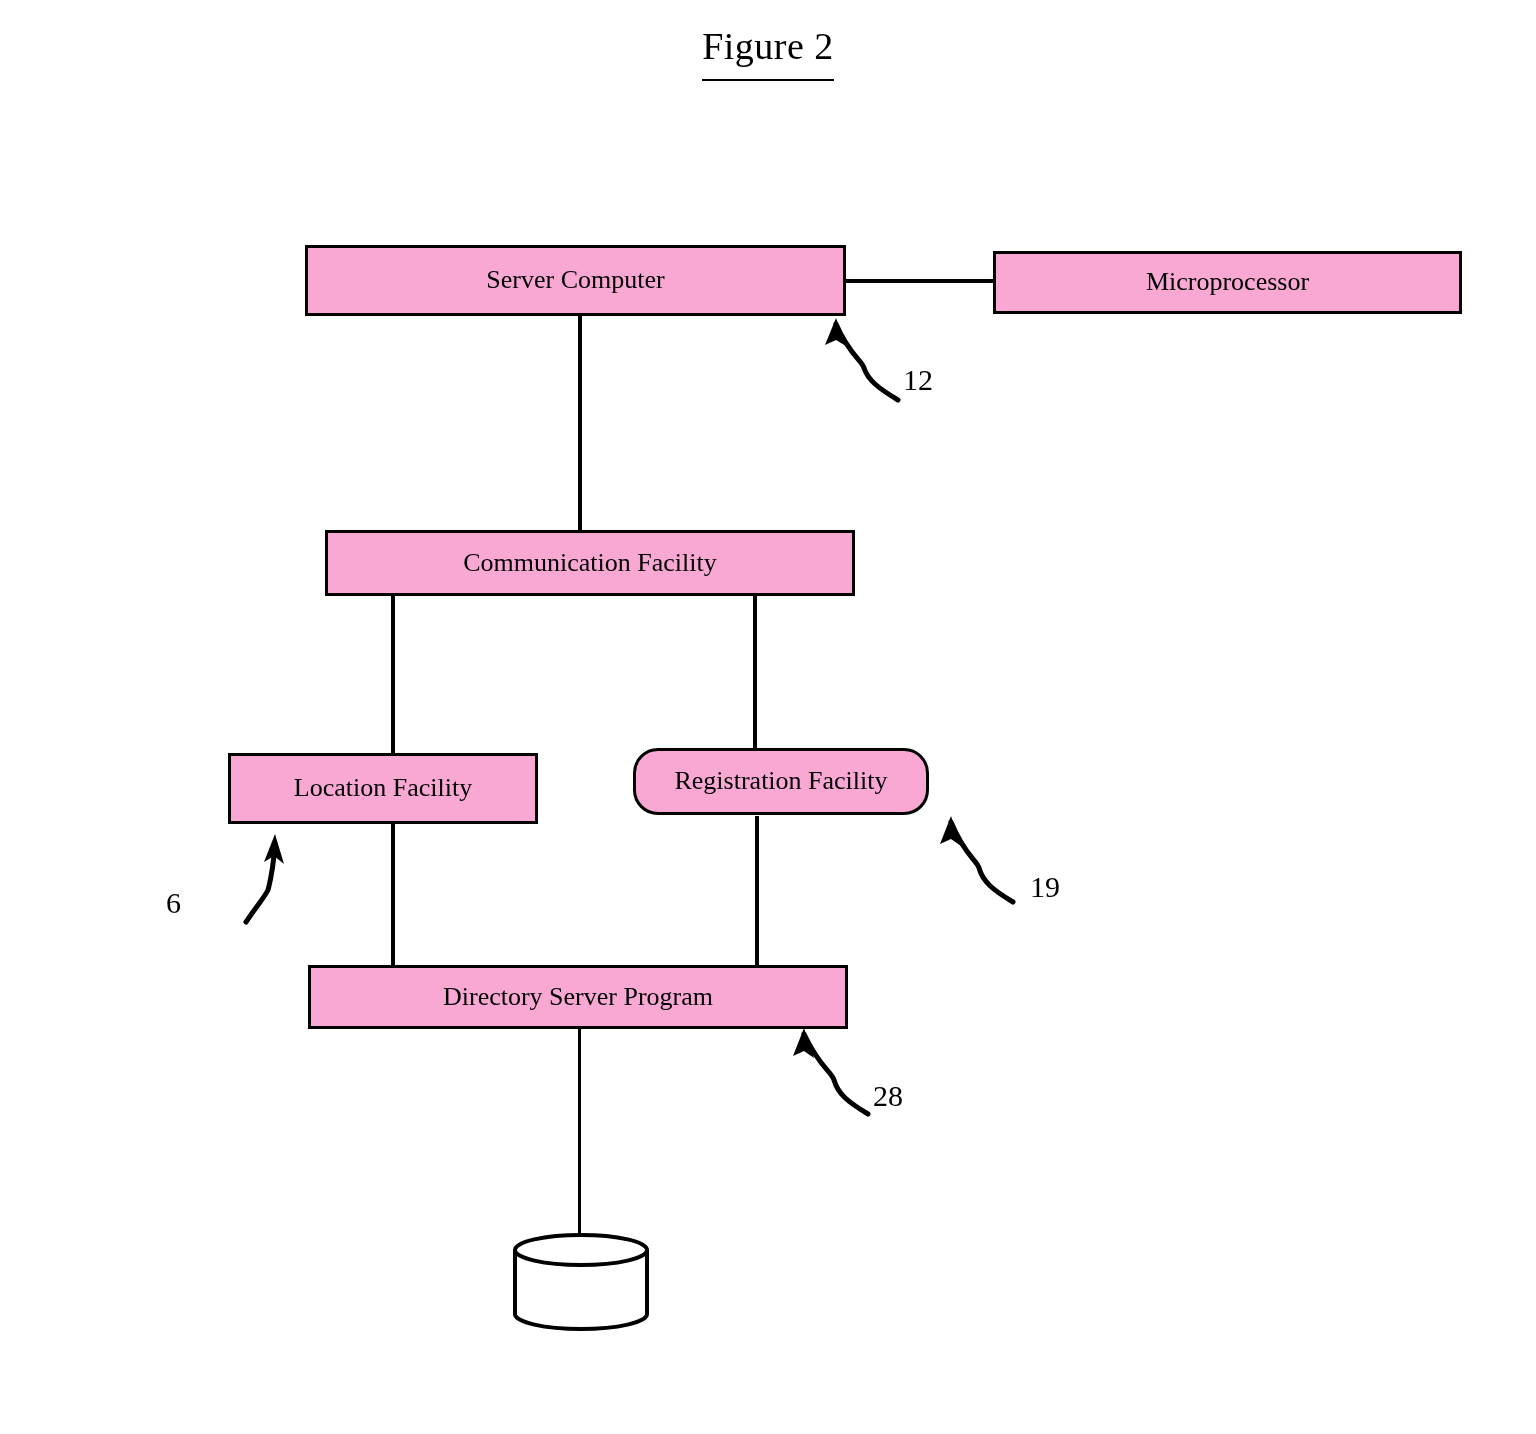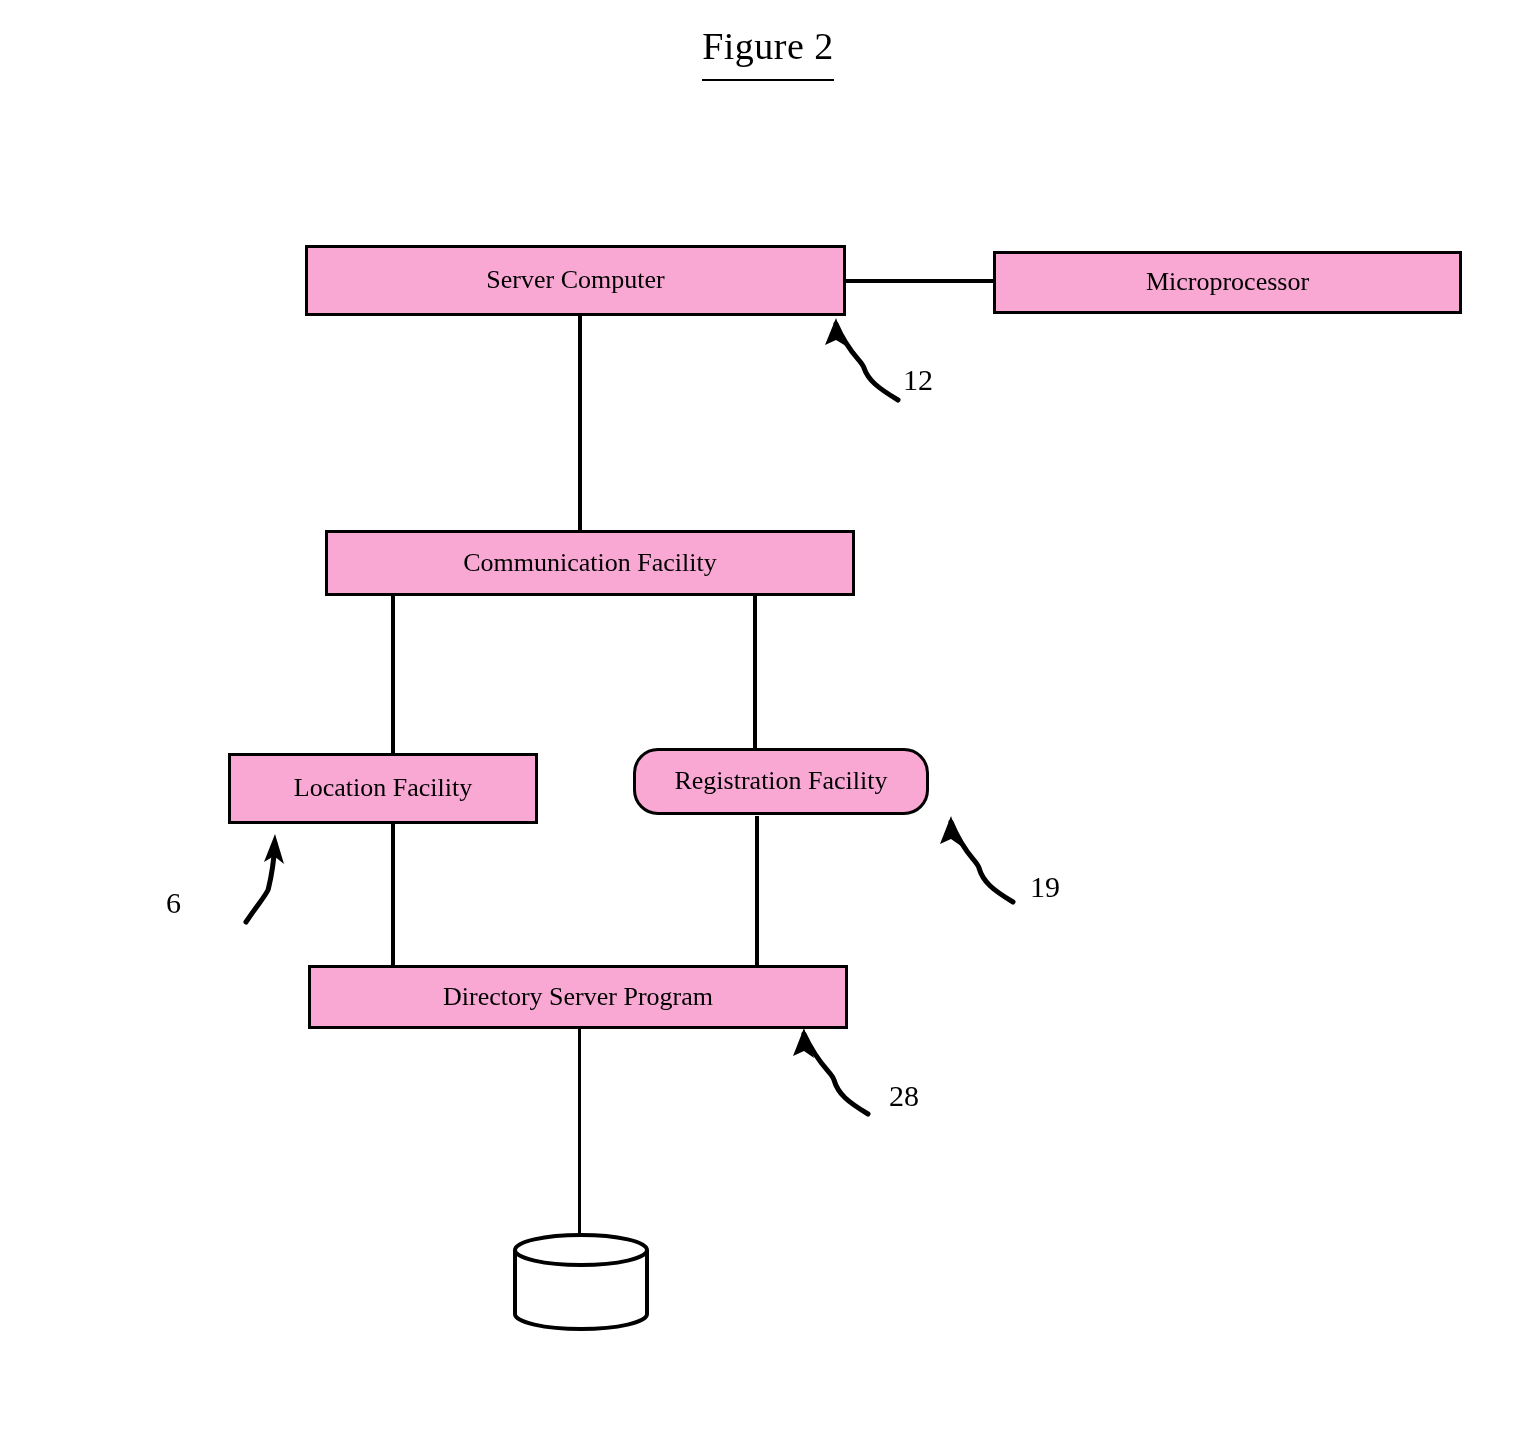--- a/index.html
+++ b/index.html
@@ -102,21 +102,21 @@
 
   
   .ref-num {
     position: absolute;
     font-size: 30px;
     z-index: 4;
   }
   #ref-12 { left: 903px;  top: 363px; }
   #ref-6  { left: 166px;  top: 886px; }
   #ref-19 { left: 1022px; top: 870px; margin-left: 8px; }
-  #ref-28 { left: 873px;  top: 1079px; margin-left: 16px; }
+  #ref-28 { left: 873px;  top: 1079px; }
 
   .leader {
     position: absolute;
     z-index: 4;
     overflow: visible;
   }
   #leader-12 { left: 806px; top: 310px;  width: 100px; height: 95px; }
   #leader-6  { left: 240px; top: 828px;  width: 60px;  height: 100px; }
   #leader-19 { left: 925px; top: 808px;  width: 95px;  height: 100px; }
   #leader-28 { left: 780px; top: 1022px; width: 95px;  height: 100px; }

